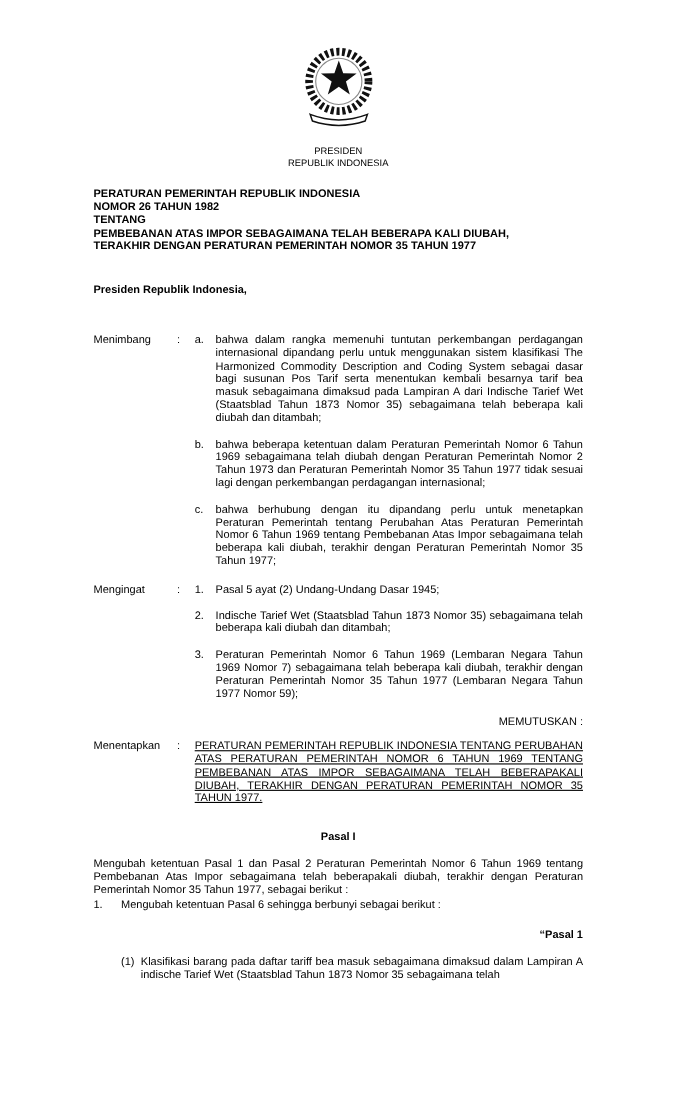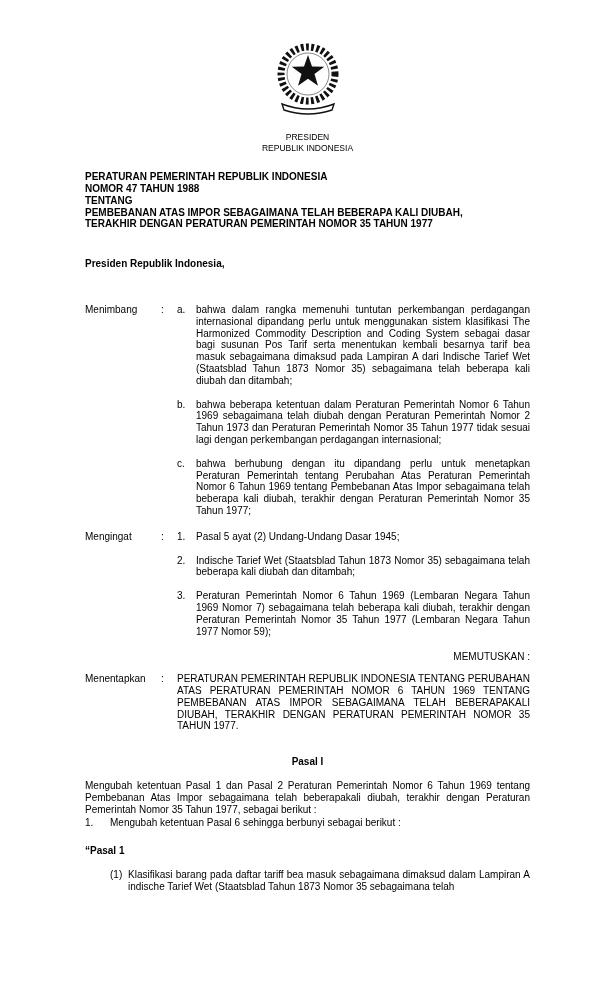--- a/index.html
+++ b/index.html
@@ -22,30 +22,30 @@
   .title { text-align: left; font-weight: bold; margin-bottom: 28px; }
   .preamble { text-align: left; font-weight: bold; margin-bottom: 34px; }
 
   .clause { display: grid; grid-template-columns: 76px 16px 1fr; margin-bottom: 12px; }
   .clause-label { white-space: nowrap; }
   .clause-colon { text-align: left; }
   .clause-body { }
   .clause-body .item { display: grid; grid-template-columns: 19px 1fr; margin-bottom: 12px; }
   .clause-body .item:last-child { margin-bottom: 0; }
   .item-text { text-align: justify; }
-  .clause-text { text-align: justify; }
+  .clause-text { text-align: justify; text-decoration: underline; }
 
   .mengingat { margin-top: 14px; }
   .center-heading { text-align: right; margin: 14px 0 10px 0; }
   .menetapkan { margin-top: 2px; }
 
   .pasal-heading { text-align: center; font-weight: bold; margin: 24px 0 12px 0; }
   .body-paragraph { text-align: justify; }
   .numbered-item { display: grid; grid-template-columns: 25px 1fr; margin-top: 2px; }
-  .sub-pasal-heading { text-align: left; font-weight: bold; margin: 16px 0 12px 0; }
+  .sub-pasal-heading { text-align: right; font-weight: bold; margin: 16px 0 12px 0; }
   .ayat { margin-left: 25px; display: grid; grid-template-columns: 18px 1fr; }
 </style>
 </head>
 <body>
 
 <div class="page">
 
   <div class="emblem">
     <svg width="80" height="86" viewBox="0 0 80 86" aria-hidden="true">
       <circle cx="40" cy="38" r="27" fill="none" stroke="#111" stroke-width="7" stroke-dasharray="2.8 2.4"></circle>
@@ -55,21 +55,21 @@
     </svg>
   </div>
 
   <div class="letterhead">
     <div>PRESIDEN</div>
     <div>REPUBLIK INDONESIA</div>
   </div>
 
   <div class="title">
     <div>PERATURAN PEMERINTAH REPUBLIK INDONESIA</div>
-    <div>NOMOR  47 TAHUN 1988</div>
+    <div>NOMOR  26 TAHUN 1982</div>
     <div>TENTANG</div>
     <div>PEMBEBANAN ATAS IMPOR SEBAGAIMANA TELAH BEBERAPA KALI DIUBAH,</div>
     <div>TERAKHIR DENGAN PERATURAN PEMERINTAH NOMOR 35 TAHUN 1977</div>
   </div>
 
   <div class="preamble">Presiden Republik Indonesia,</div>
 
   <div class="clause">
     <div class="clause-label">Menimbang</div>
     <div class="clause-colon">:</div>

